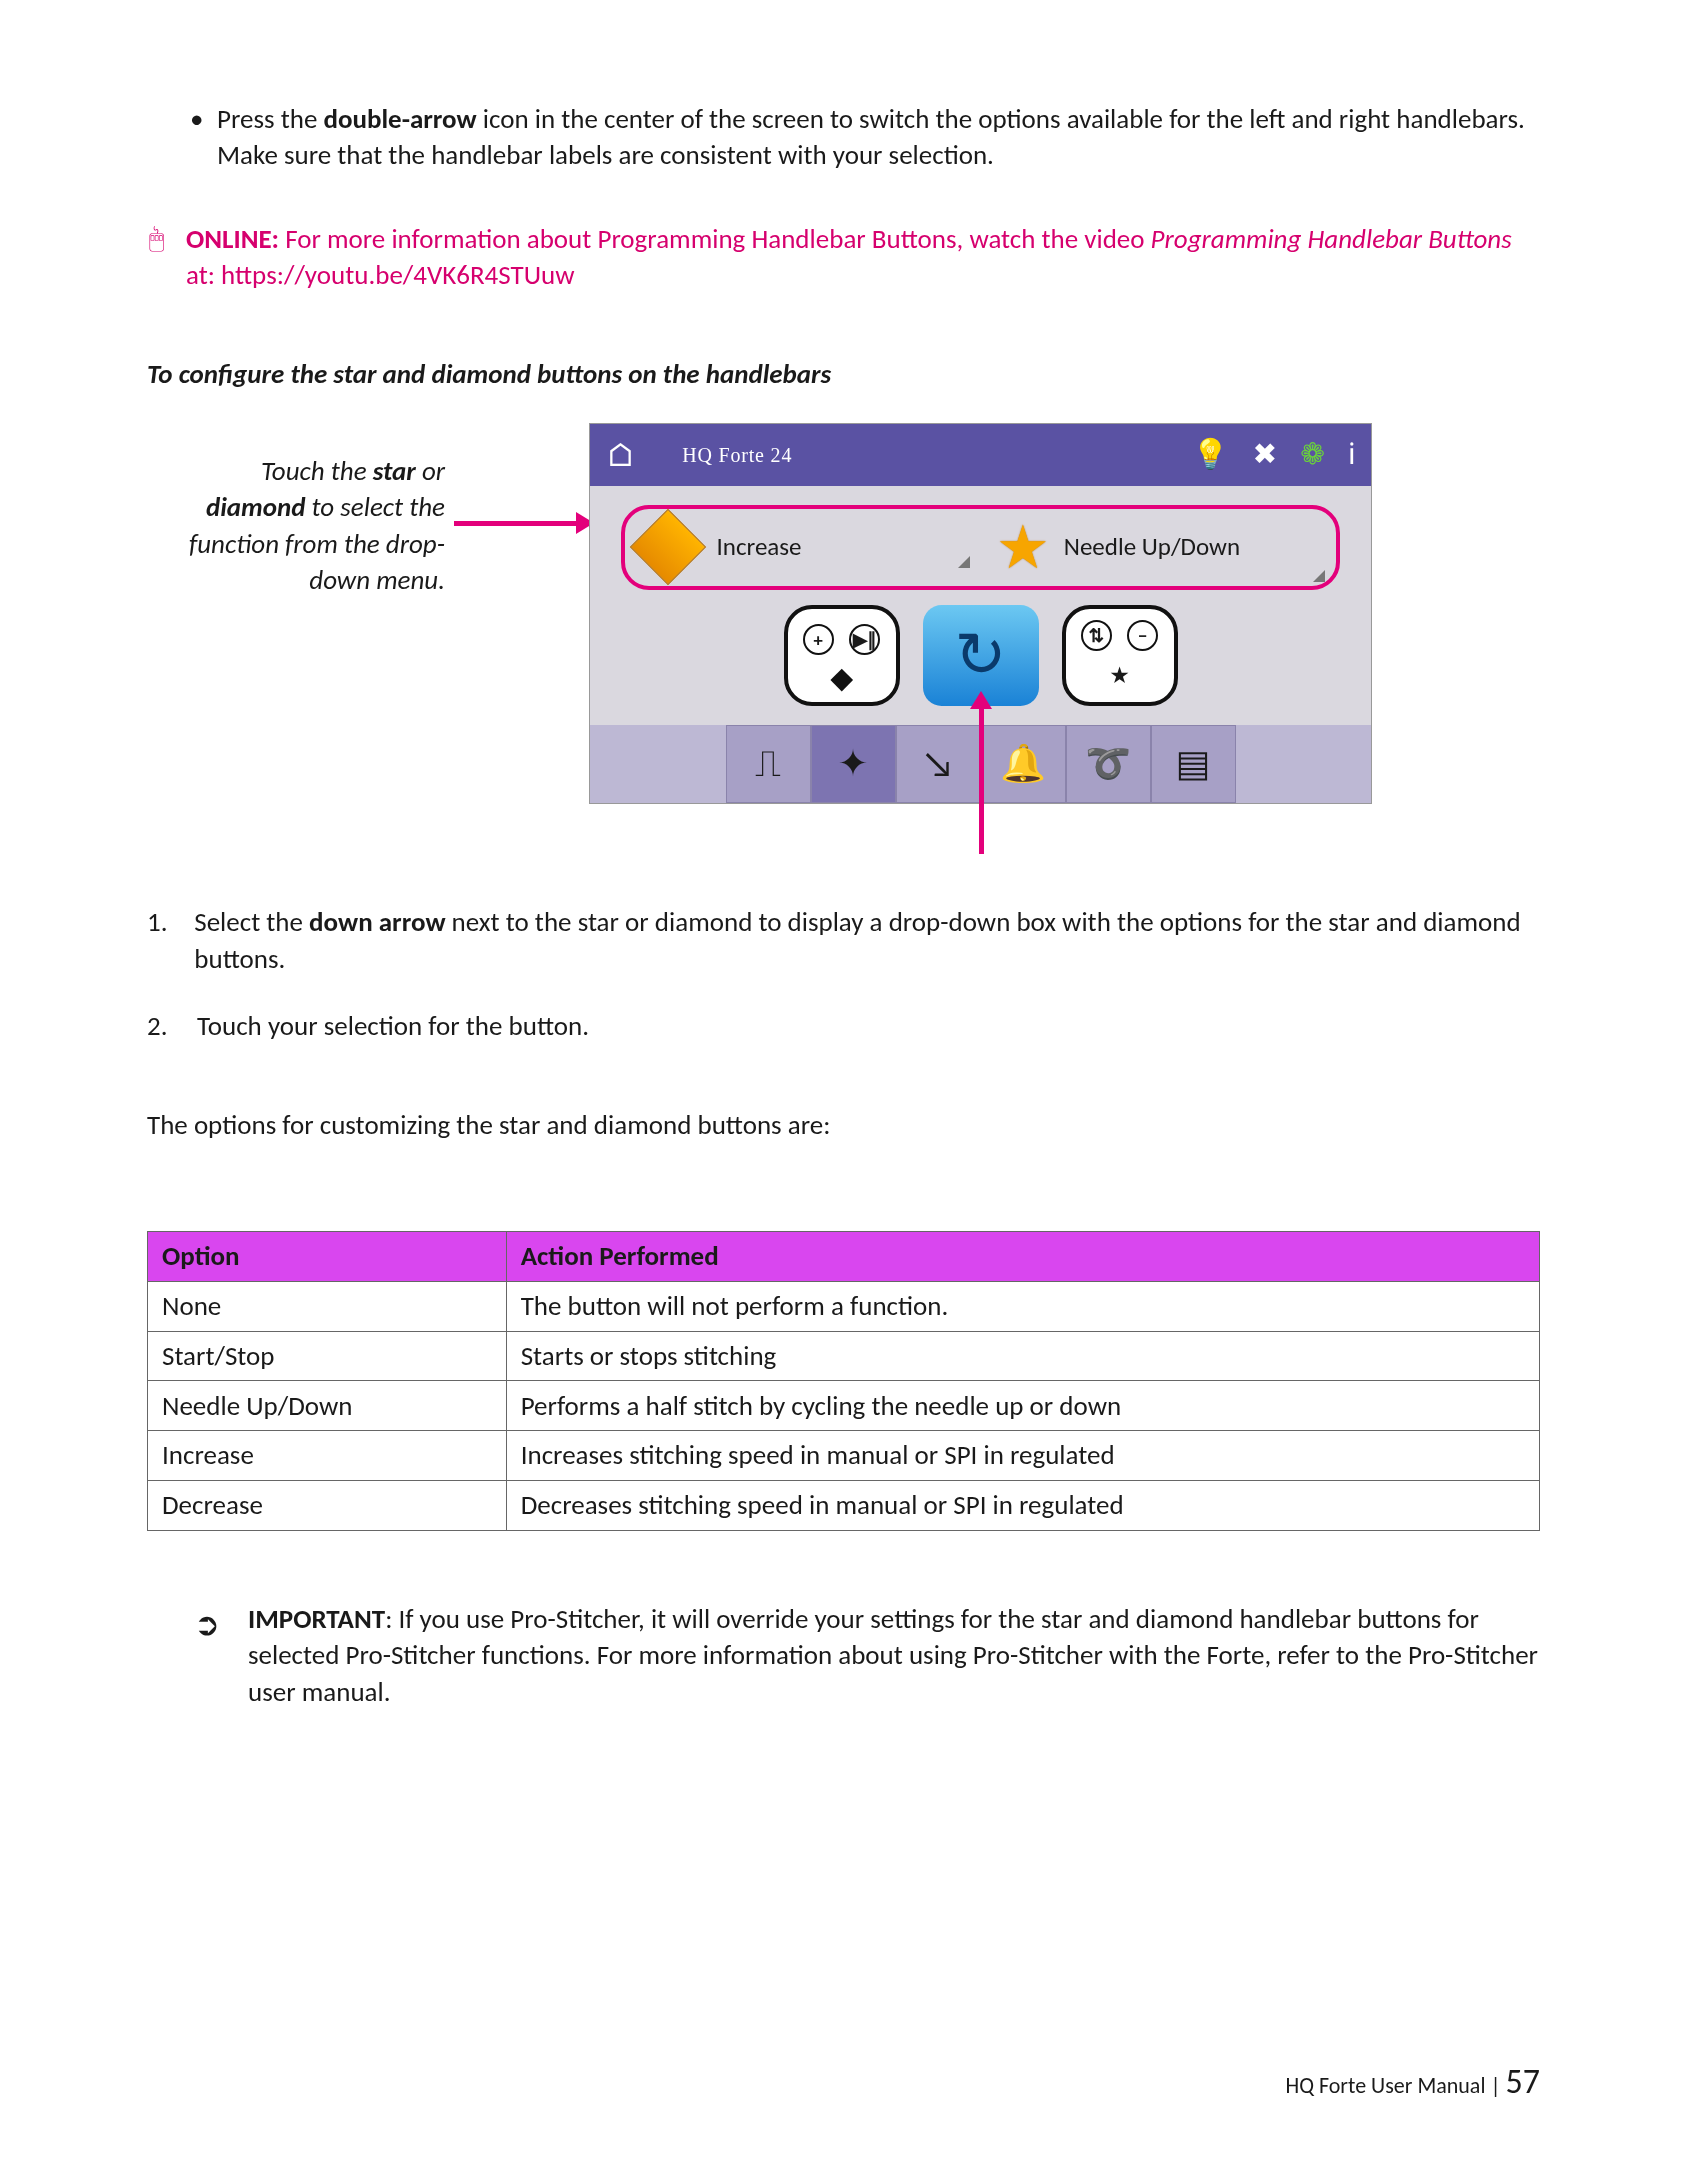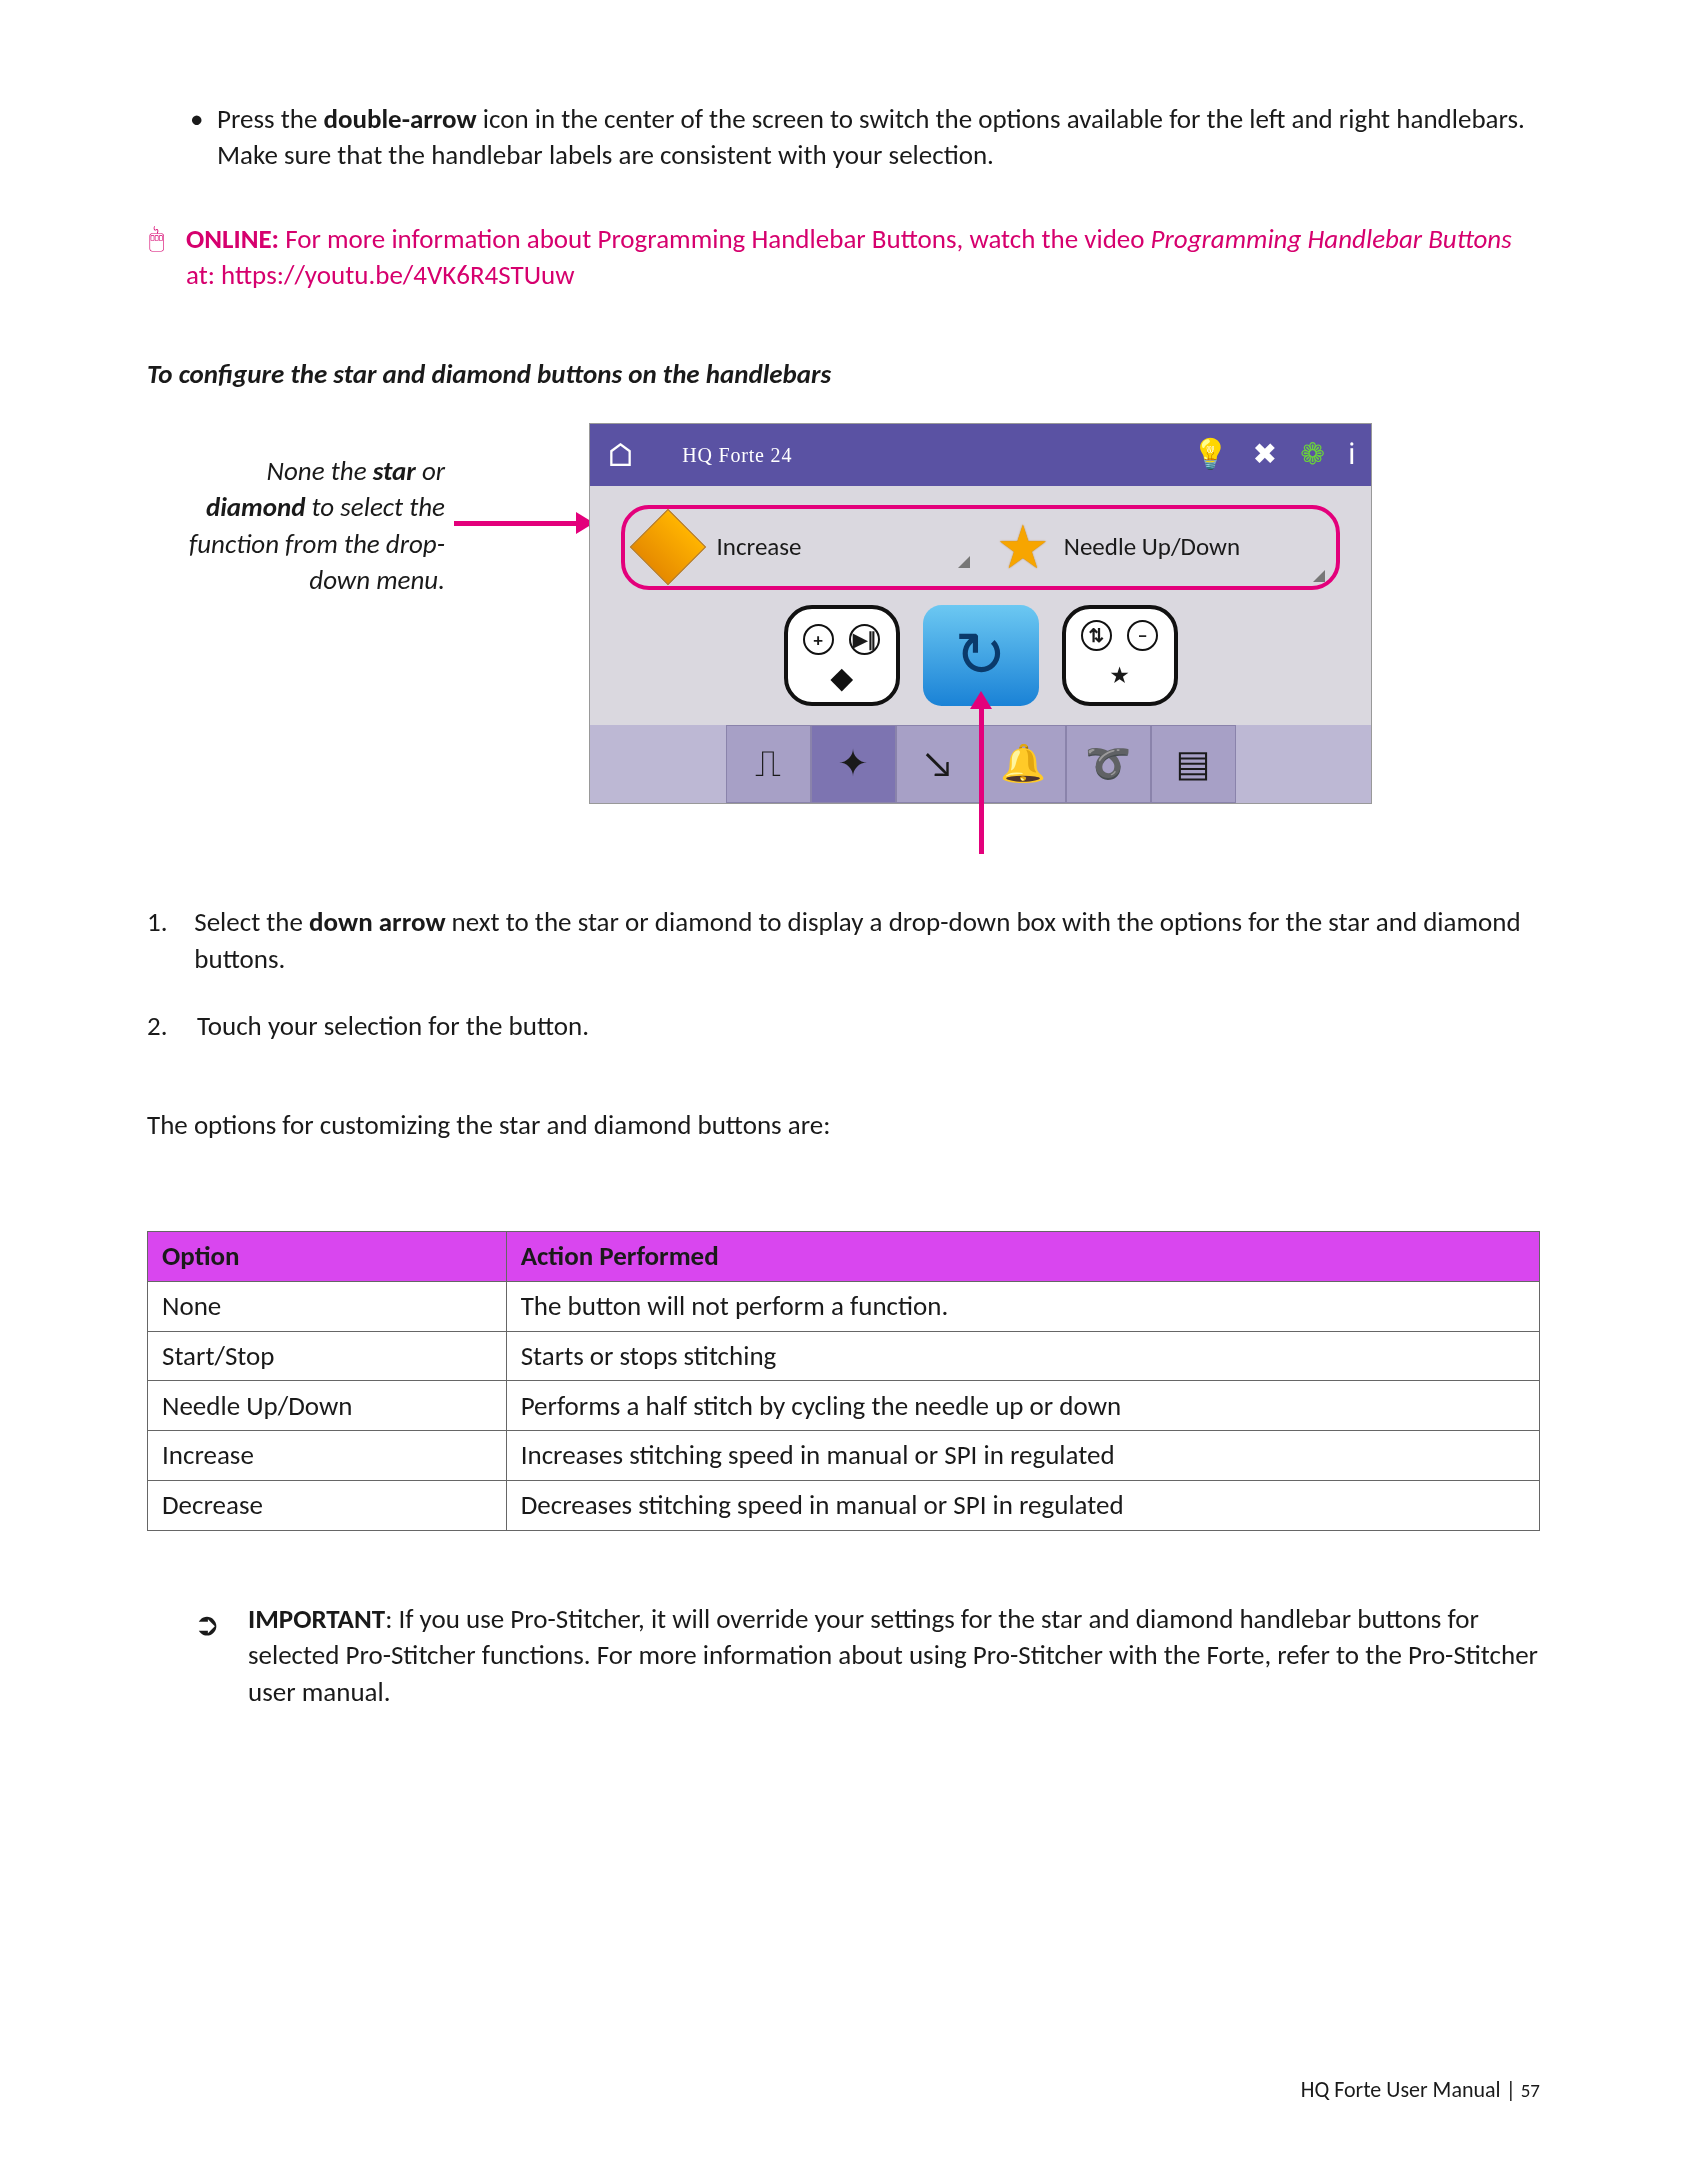--- a/index.html
+++ b/index.html
@@ -65,39 +65,39 @@
   .after-list { margin-bottom: 88px; }
 
   table { width:100%; border-collapse: collapse; margin-bottom:70px; }
   th, td { border:1.6px solid #666; padding:6.2px 14px; text-align:left; font-weight:normal; }
   th { font-weight:bold; background:#d946ef; }
 
   .important { padding-left:101px; position:relative; }
   .important .aicon { position:absolute; left:47px; top:3.1px; font-size:31px; }
 
   .footer { position:absolute; bottom:78px; right:147px; font-size:22px; }
-  .footer .pn { font-size:19px; font-weight:normal; }
+  .footer .pn { font-size:34px; font-weight:normal; }
 </style>
 </head>
 <body>
 
 <div class="bullet-para">
   <span>Press the </span><b>double-arrow</b><span> icon in the center of the screen to switch the options available for the left and right handlebars. Make sure that the handlebar labels are consistent with your selection.</span>
 </div>
 
 <div class="online-block">
   <span class="icon">🖱</span>
   <b>ONLINE:</b><span> For more information about Programming Handlebar Buttons, watch the video </span><i>Programming Handlebar Buttons</i><span> at: </span><span>https://youtu.be/4VK6R4STUuw</span>
 </div>
 
 <div class="section-heading">To configure the star and diamond buttons on the handlebars</div>
 
 <div class="shot-area">
   <div class="callout">
-    <span>None the </span><b>star</b><span> or </span><br>
+    <span>Touch the </span><b>star</b><span> or </span><br>
     <b>diamond</b><span> to select the function from the drop-down menu.</span>
   </div>
   <div class="arrow-r">
       <div class="line"></div>
       <div class="head"></div>
     </div>
 
   <div class="shot">
     <div class="shot-bar">
       <span class="home">⌂</span>

